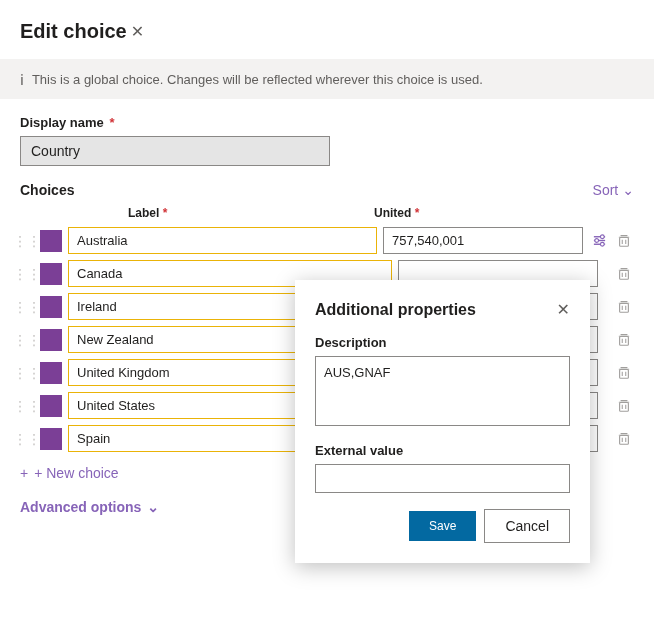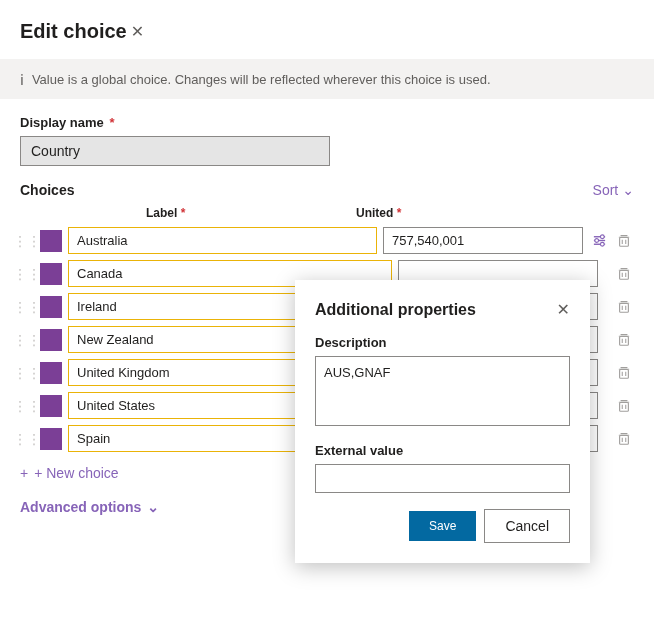--- a/index.html
+++ b/index.html
@@ -97,21 +97,21 @@
       cursor: pointer;
       color: #8764b8;
       font-size: 14px;
       font-weight: 500;
       background: none;
       border: none;
     }
     .choices-cols {
       padding: 0 20px 4px 20px;
       display: flex;
-      gap: 22px;
+      gap: 4px;
       align-items: center;
     }
     .col-label-header {
       font-size: 12px;
       font-weight: 600;
       color: #201f1e;
       margin-left: 52px;
       flex: 1;
     }
     .col-value-header {
@@ -294,21 +294,21 @@
 
 <div class="panel">
 
   <div class="panel-header">
     <span class="panel-title">Edit choice</span>
     <button class="close-btn">✕</button>
   </div>
 
   <div class="info-bar">
     <span class="info-icon">ℹ</span>
-    <span>Value is a global choice. Changes will be reflected wherever this choice is used.</span>
+    <span>This is a global choice. Changes will be reflected wherever this choice is used.</span>
   </div>
 
   <div class="section">
     <div class="field-label">
       <span>Display name</span><span class="required-star"> *</span>
     </div>
     <input class="text-input" type="text" value="Country" style="">
   </div>
 
   <div class="choices-header">

